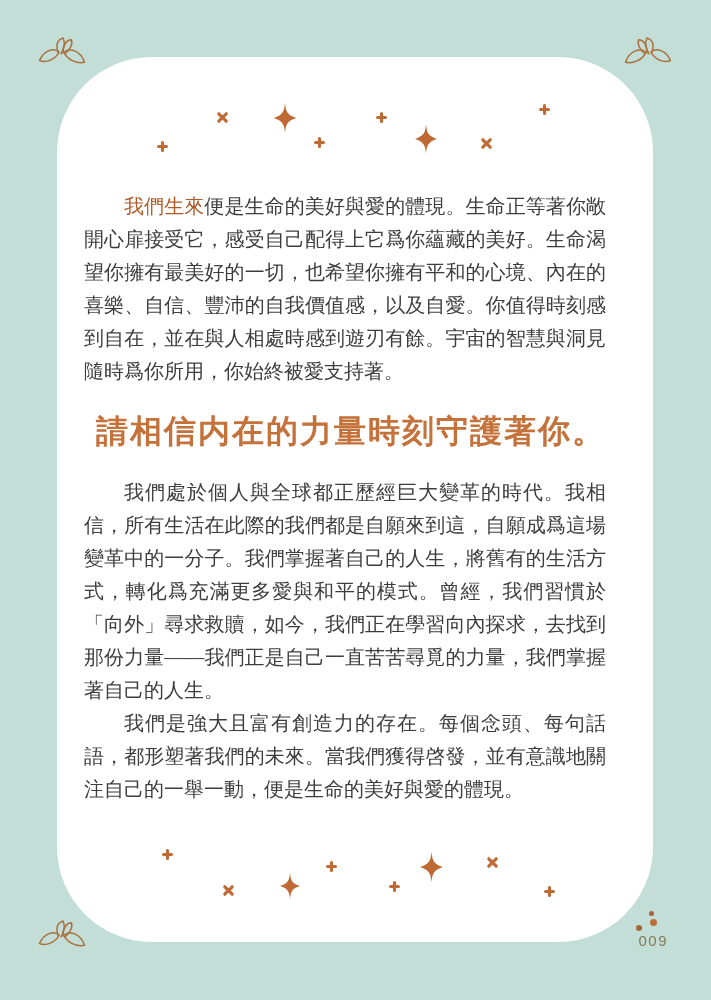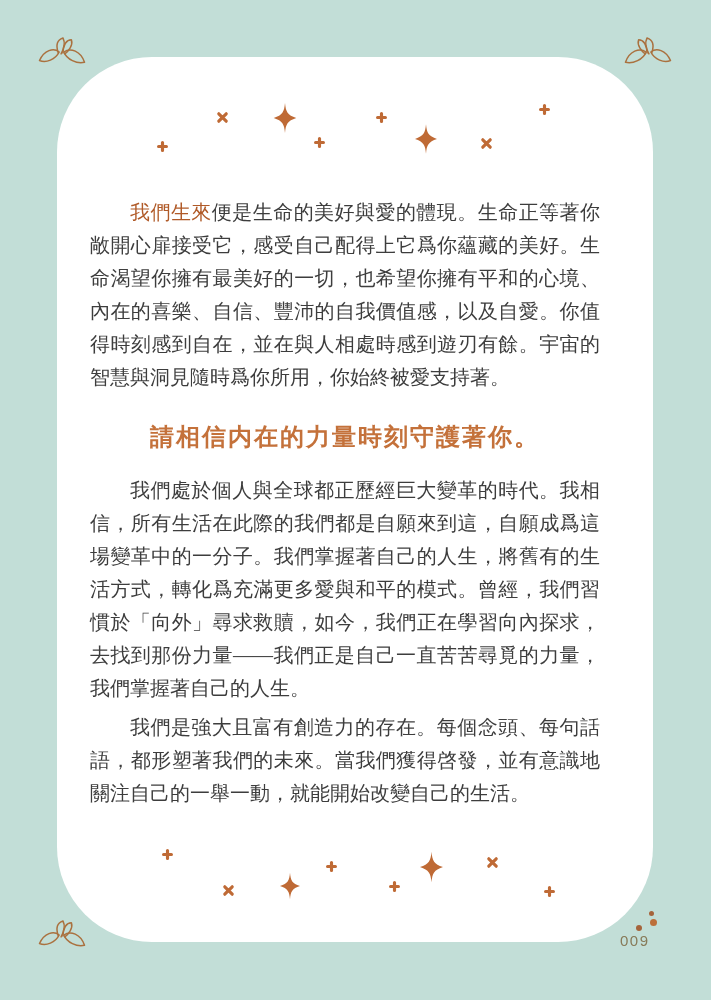--- a/index.html
+++ b/index.html
@@ -18,38 +18,38 @@
   }
   .lotus{position:absolute;color:var(--lotus);}
   .lotus svg{display:block;}
   .lotus-top-right{transform:scaleX(-1);}
   .sparkle{position:absolute;color:var(--accent);line-height:0;}
   .text-block{
     position:absolute;left:84px;top:190px;width:522px;
     color:var(--body);
   }
   .para{
-    margin:6px;font-size:20px;line-height:33px;
+    margin:0;font-size:20px;line-height:33px;
     text-align:justify;text-indent:2em;
     font-family:"Liberation Serif","DejaVu Serif",serif;
   }
   .lead-in{color:var(--lead);}
   .section-heading{
-    margin:26px 0 20px;font-size:24px;line-height:34px;font-weight:700;
-    text-align:center;text-indent:0;color:var(--heading);
+    margin:26px 0 28px;font-size:32px;line-height:34px;font-weight:700;
+    text-align:right;text-indent:0;color:var(--heading);
     font-family:"Liberation Sans","DejaVu Sans",sans-serif;
     letter-spacing:2px;
   }
   .footer-dot{position:absolute;border-radius:50%;}
   .dot-a{left:649px;top:911px;width:5px;height:5px;background:#a5643b;}
   .dot-b{left:650px;top:919px;width:7px;height:7px;background:#bc6f3a;}
   .dot-c{left:636px;top:925px;width:6px;height:6px;background:#a5643b;}
   .page-number{
     position:absolute;left:620px;top:932px;width:48px;
-    text-align:left;color:var(--pagenum);font-size:15px;
+    text-align:right;color:var(--pagenum);font-size:15px;
     letter-spacing:1.5px;
     font-family:"Liberation Sans","DejaVu Sans",sans-serif;
   }
 </style>
 </head>
 <body>
 
 <span class="lotus lotus-top-left" style="left:36px;top:37px;">
   <svg width="52" height="30" viewBox="0 0 52 32" fill="none" stroke="currentColor" stroke-width="1.6" stroke-linejoin="round" stroke-linecap="round">
     <path d="M2 25 C7 14 17 11 23 16 C19 24 9 28 2 25 Z"></path>
@@ -125,19 +125,19 @@
       </svg></span>
     <span class="sparkle" style="left: 544px; top: 886px;"><svg width="11" height="11" viewBox="0 0 14 14" stroke="currentColor" stroke-width="4" stroke-linecap="round" fill="none">
         <path d="M7 2 V12 M2 7 H12"></path>
       </svg></span>
   </div>
 
 <div class="text-block">
   <p class="para"><span class="lead-in">我們生來</span><span>便是生命的美好與愛的體現。生命正等著你敞開心扉接受它，感受自己配得上它爲你蘊藏的美好。生命渴望你擁有最美好的一切，也希望你擁有平和的心境、內在的喜樂、自信、豐沛的自我價值感，以及自愛。你值得時刻感到自在，並在與人相處時感到遊刃有餘。宇宙的智慧與洞見隨時爲你所用，你始終被愛支持著。</span></p>
   <h2 class="section-heading">請相信内在的力量時刻守護著你。</h2>
   <p class="para">我們處於個人與全球都正歷經巨大變革的時代。我相信，所有生活在此際的我們都是自願來到這，自願成爲這場變革中的一分子。我們掌握著自己的人生，將舊有的生活方式，轉化爲充滿更多愛與和平的模式。曾經，我們習慣於「向外」尋求救贖，如今，我們正在學習向內探求，去找到那份力量——我們正是自己一直苦苦尋覓的力量，我們掌握著自己的人生。</p>
-  <p class="para">我們是強大且富有創造力的存在。每個念頭、每句話語，都形塑著我們的未來。當我們獲得啓發，並有意識地關注自己的一舉一動，就能開始改變自己的生活。</p>
+  <p class="para">我們是強大且富有創造力的存在。每個念頭、每句話語，都形塑著我們的未來。當我們獲得啓發，並有意識地關注自己的一舉一動，便是生命的美好與愛的體現。</p>
 </div>
 
 <span class="footer-dot dot-a"></span>
 <span class="footer-dot dot-b"></span>
 <span class="footer-dot dot-c"></span>
 <div class="page-number">009</div>
 
 </body></html>

